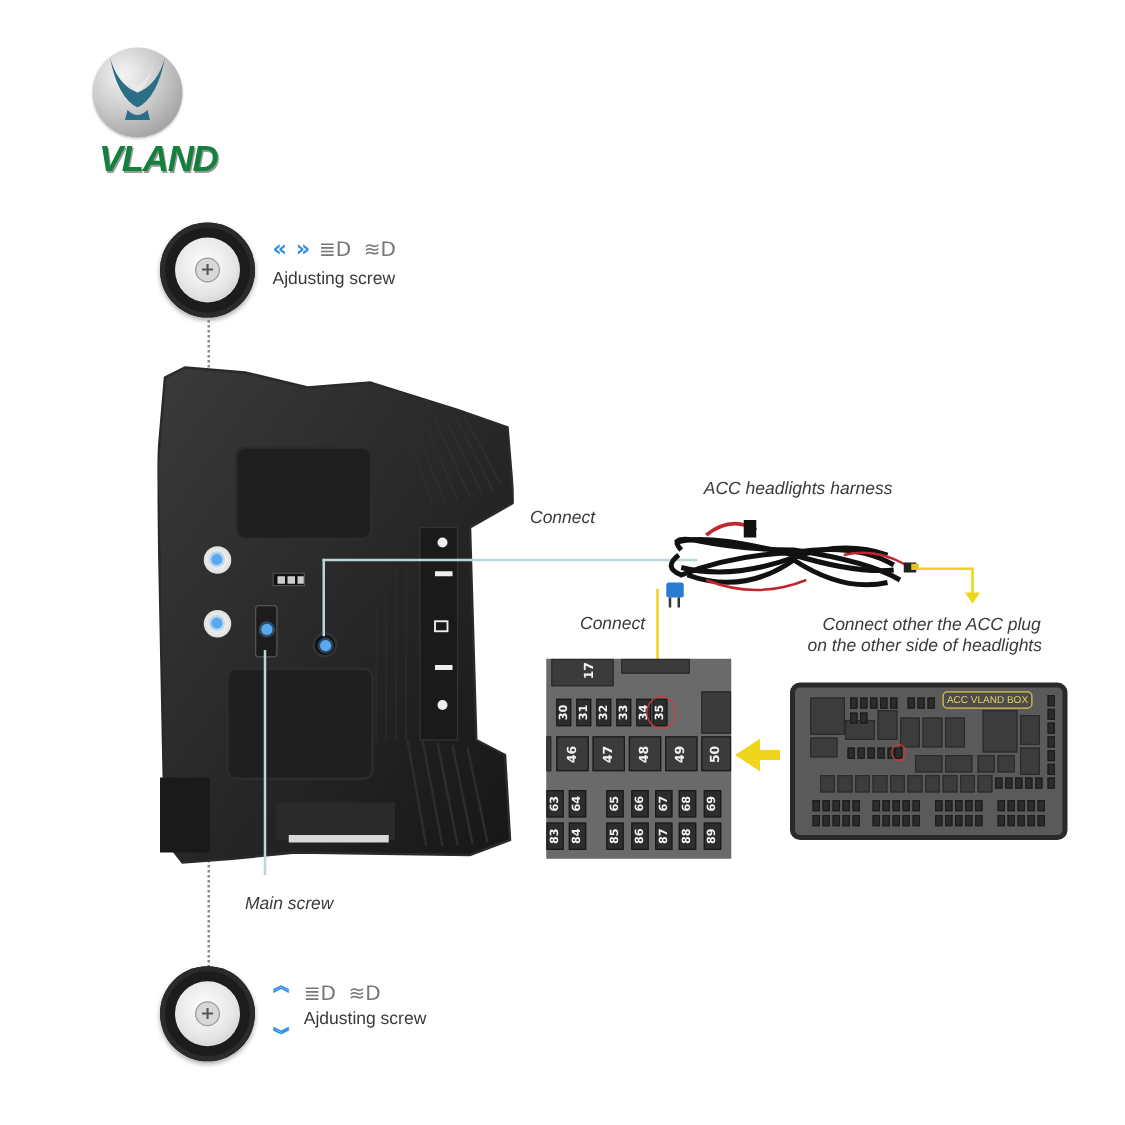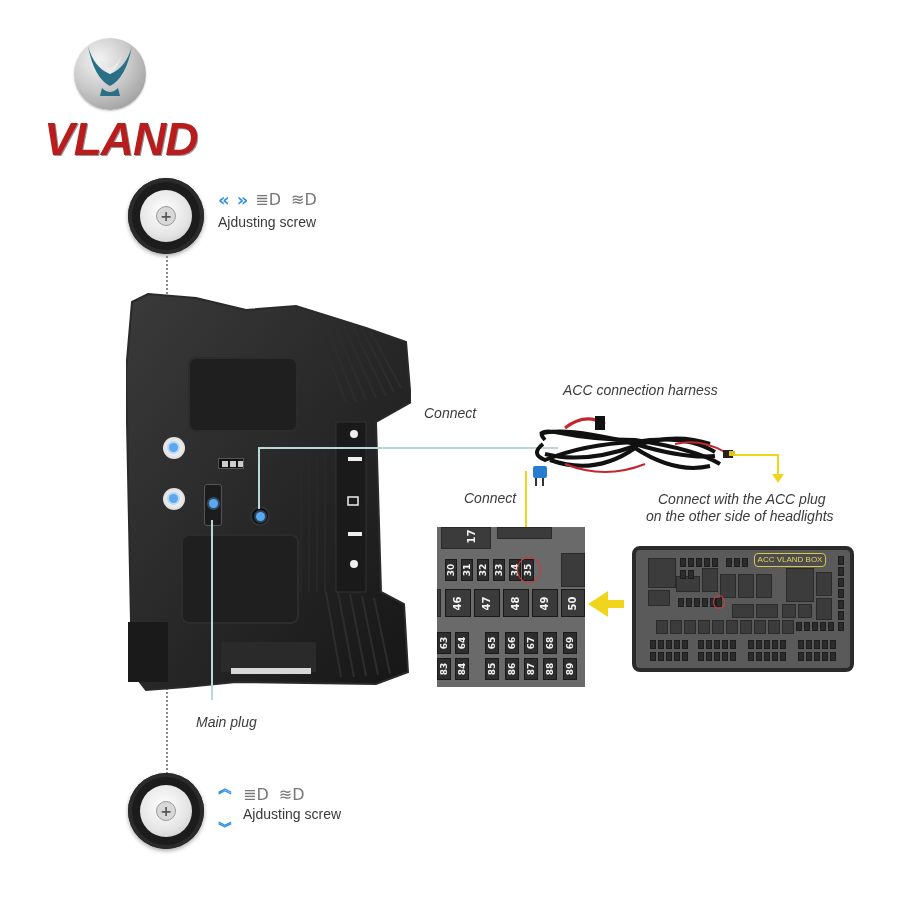--- a/index.html
+++ b/index.html
@@ -5,22 +5,22 @@
     * { box-sizing: border-box; margin: 0; padding: 0; }
     html, body { width: 900px; height: 900px; background: #ffffff; overflow: hidden; }
     body { position: relative; font-family: "DejaVu Sans", sans-serif; color: #333; }
     .abs { position: absolute; }
 
     
     .logo { left: 44px; top: 38px; width: 130px; height: 115px; }
     .logo-emblem { left: 30px; top: 0; width: 72px; height: 72px; border-radius: 50%;
       background: radial-gradient(circle at 35% 30%, #f4f4f4 0%, #c9c9c9 45%, #8a8a8a 100%);
       box-shadow: 0 1px 2px rgba(0,0,0,.25); }
-    .logo-text { left: 0; top: 74px; width: 130px; text-align: left; font-family: "Liberation Sans", sans-serif;
-      font-weight: 900; font-style: italic; font-size: 46px; letter-spacing: -1px; color: #b91c1c;
+    .logo-text { left: 0; top: 74px; width: 130px; text-align: right; font-family: "Liberation Sans", sans-serif;
+      font-weight: 900; font-style: italic; font-size: 29px; letter-spacing: -1px; color: #15803d;
       text-shadow: 1px 1px 0 #999; }
 
     
     .knob { width: 76px; height: 76px; border-radius: 50%; background: #1c1c1c;
       box-shadow: inset 0 0 0 4px #2b2b2b, 0 2px 4px rgba(0,0,0,.35); }
     .knob-face { left: 12px; top: 12px; width: 52px; height: 52px; border-radius: 50%;
       background: radial-gradient(circle at 45% 40%, #ffffff 0%, #e4e4e4 60%, #bdbdbd 100%); }
     .screw-head { left: 16px; top: 16px; width: 20px; height: 20px; border-radius: 50%; background: #d8d8d8;
       border: 1px solid #9a9a9a; color: #555; font-size: 14px; line-height: 18px; text-align: center; font-weight: bold; }
 
@@ -167,26 +167,26 @@
 
   <div class="abs" style="left:124px;top:214px;width:20px;height:20px;border-radius:50%;background:#0f0f0f;border:2px solid #333;">
     <div class="blue-dot" style="left:4px;top:4px;"></div>
   </div>
 </div>
 
 <div class="guide" style="left:258px;top:447px;width:2px;height:62px;"></div>
 <div class="guide" style="left:258px;top:447px;width:300px;height:2px;"></div>
 <div class="guide" style="left:211px;top:520px;width:2px;height:180px;"></div>
 
-<div class="abs italic" style="left:196px;top:714px;">Main plug</div>
+<div class="abs italic" style="left:196px;top:714px;">Main screw</div>
 
 <div class="abs italic" style="left:424px;top:405px;">Connect</div>
 <div class="abs italic" style="left:464px;top:490px;">Connect</div>
 
-<div class="abs italic" style="left:563px;top:382px;">ACC connection harness</div>
+<div class="abs italic" style="left:563px;top:382px;">ACC headlights harness</div>
 
 <svg class="abs harness" viewBox="0 0 215 90" width="215" height="90">
   <path d="M40 24 Q60 8 80 20" stroke="#c2262e" stroke-width="3" fill="none"></path>
   <rect x="70" y="12" width="10" height="14" fill="#111"></rect>
   <g stroke="#111" stroke-width="4" fill="none">
     <path d="M18 40 Q5 50 20 56 Q60 40 110 38 Q160 30 190 48"></path>
     <path d="M15 30 Q40 22 110 40 Q160 55 190 52"></path>
     <path d="M20 50 Q60 60 110 42 Q150 28 185 40"></path>
     <path d="M20 36 Q10 25 30 28 Q70 36 110 36 Q170 45 195 60"></path>
     <path d="M25 56 Q70 72 110 44 Q150 70 185 62"></path>
@@ -200,21 +200,21 @@
   <rect x="204" y="47" width="6" height="5" fill="#e6c319"></rect>
 </svg>
 
 <div class="yellow" style="left:525px;top:471px;width:2px;height:84px;"></div>
 <div class="abs" style="left:520px;top:553px;width:0;height:0;border-left:6px solid transparent;border-right:6px solid transparent;border-top:9px solid #f0d51d;"></div>
 
 <div class="yellow" style="left:734px;top:454px;width:44px;height:2px;"></div>
 <div class="yellow" style="left:777px;top:454px;width:2px;height:22px;"></div>
 <div class="abs" style="left:772px;top:474px;width:0;height:0;border-left:6px solid transparent;border-right:6px solid transparent;border-top:9px solid #f0d51d;"></div>
 
-<div class="abs italic" style="left:658px;top:491px;">Connect with the ACC plug</div>
+<div class="abs italic" style="left:658px;top:491px;">Connect other the ACC plug</div>
 <div class="abs italic" style="left:646px;top:508px;">on the other side of headlights</div>
 
 <div class="abs fuse-zoom">
   <div class="fz-cell" style="left:4px;top:0;width:50px;height:22px;"></div>
   <div class="fz-fuse fz-big" style="left:28px;top:0;width:14px;height:18px;border:none;background:transparent;">
       <span>17</span>
     </div>
   <div class="fz-cell" style="left:60px;top:0;width:55px;height:12px;"></div>
   <div class="fz-cell" style="left:124px;top:26px;width:24px;height:34px;"></div>
 

